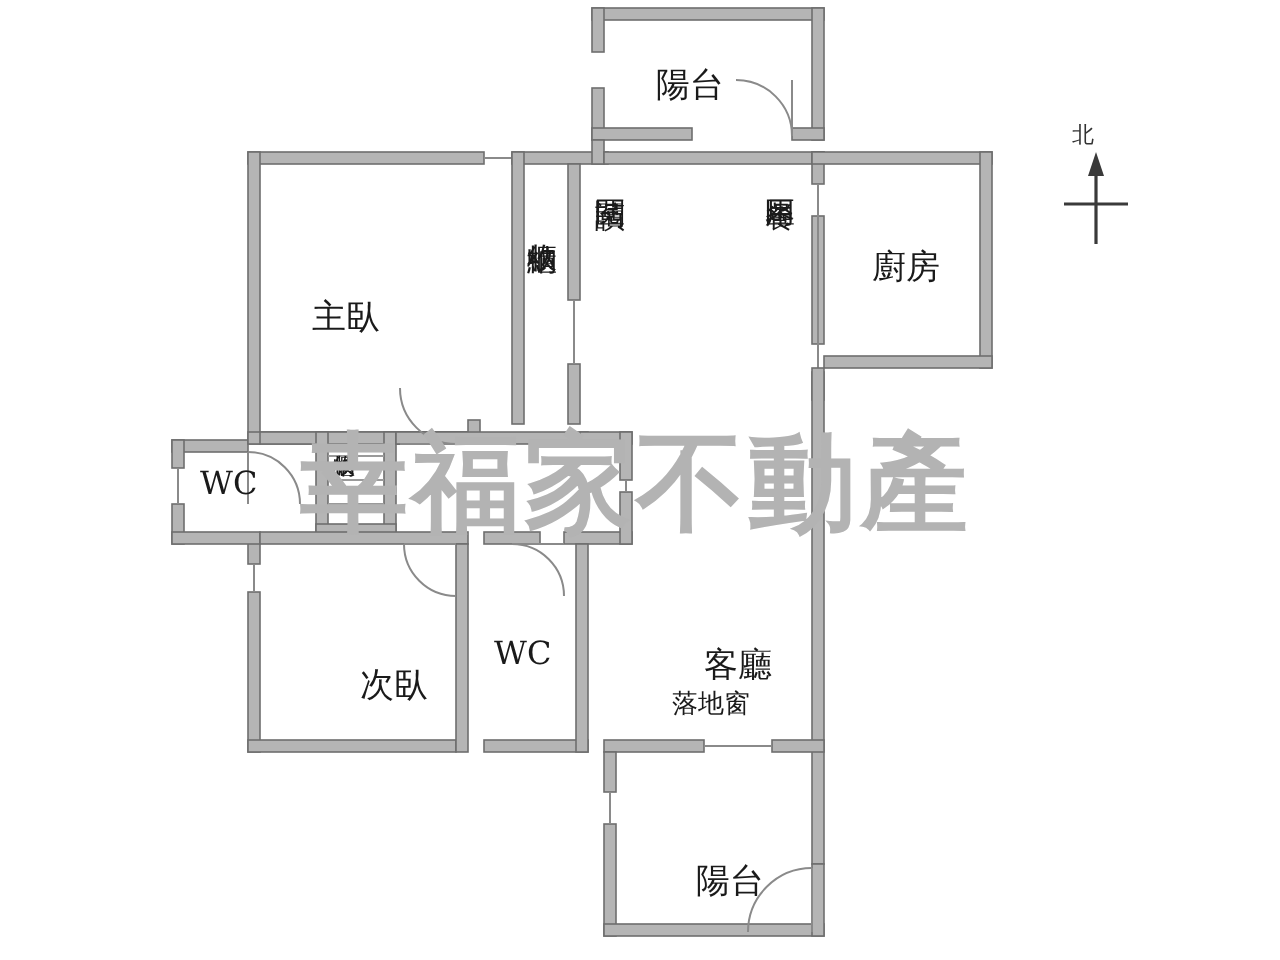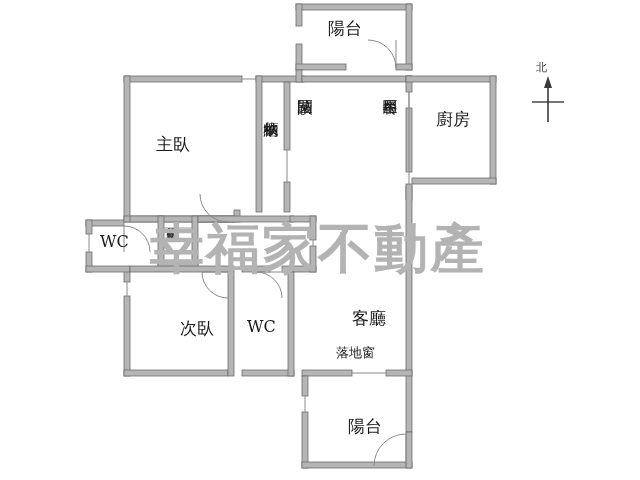--- a/index.html
+++ b/index.html
@@ -34,21 +34,21 @@
     z-index: 6;
     pointer-events: none;
     user-select: none;
   }
   .room-label.vert {
     writing-mode: vertical-rl;
     text-orientation: upright;
     white-space: nowrap;
     line-height: 1.0;
   }
-  .sz-lg { font-size: 17px; }
+  .sz-lg { font-size: 17px; margin-top: 15px; }
   .sz-md { font-size: 15px; }
   .sz-sm { font-size: 13px; }
   .sz-xs { font-size: 11px; }
   .latin {
     font-family: "DejaVu Serif", "Liberation Serif", serif;
     font-size: 16px;
   }
   
   #compass {
     position: absolute;
@@ -67,21 +67,21 @@
     font-family: "DejaVu Sans", "Liberation Sans", sans-serif;
   }
   
   #watermark {
     position: absolute;
     left: 150px;
     top: 208px;
     width: 350px;
     height: 68px;
     display: flex;
-    align-items: flex-end;
+    align-items: center;
     justify-content: flex-start;
     z-index: 8;
     pointer-events: none;
     user-select: none;
   }
   #watermark .wm-text {
     font-family: "DejaVu Sans", "Liberation Sans", sans-serif;
     font-size: 54px;
     font-weight: bold;
     letter-spacing: 2px;

